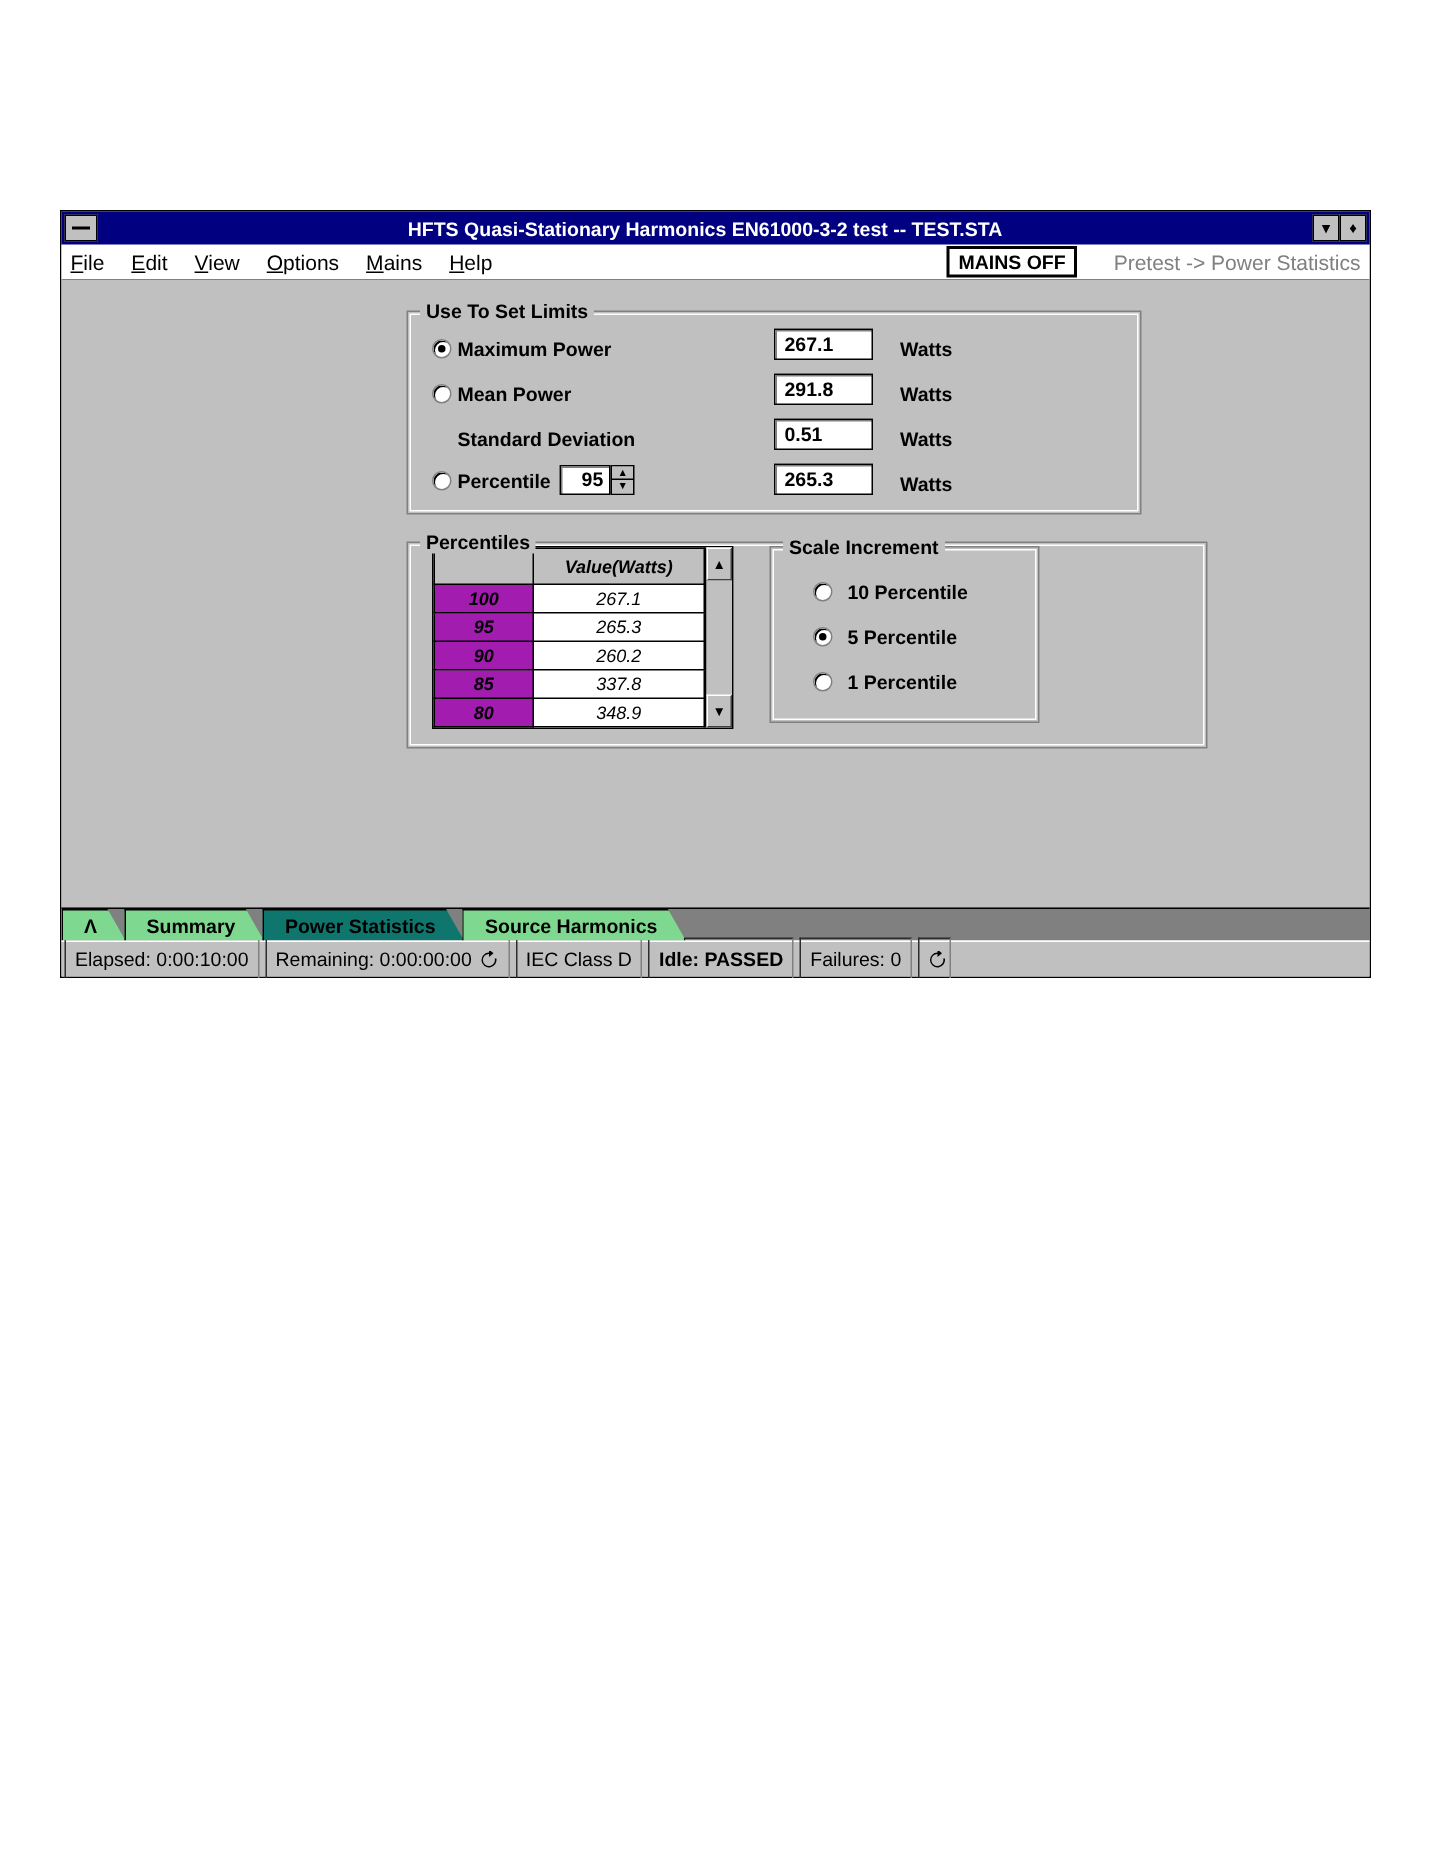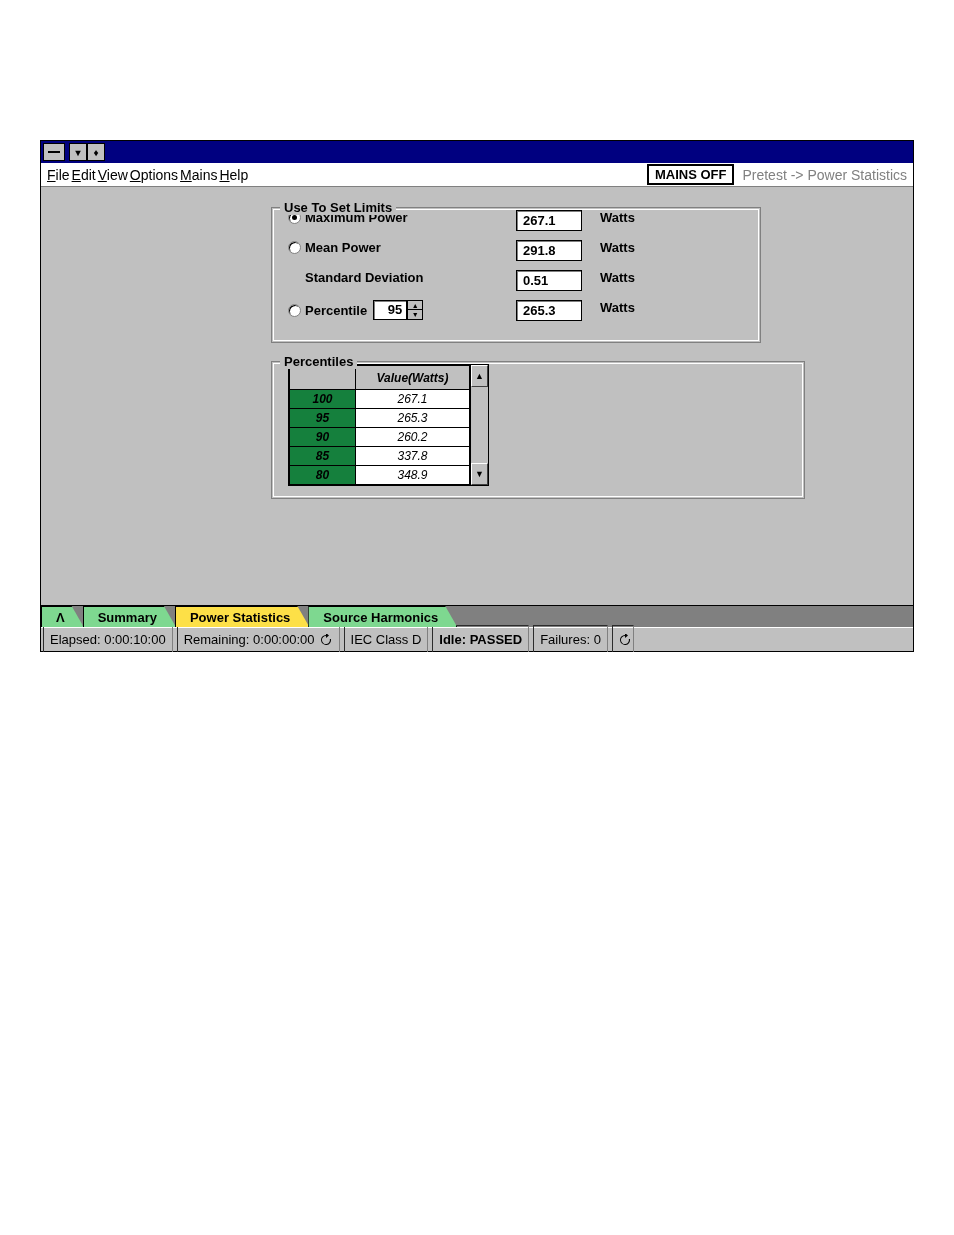--- a/index.html
+++ b/index.html
@@ -53,21 +53,21 @@
     font-weight: bold;
     color: #000;
   }
   .menubar {
     background: #fff;
     height: 24px;
     display: flex;
     align-items: center;
     padding: 0 6px;
     border-bottom: 1px solid #808080;
-    gap: 2px;
+    gap: 18px;
     font-size: 14px;
   }
   .menubar .menuitem .ul { text-decoration: underline; }
   .menubar-spacer { flex: 1; }
   .mains-off-btn {
     background: #fff;
     border: 2px solid #000;
     padding: 1px 6px;
     font-weight: bold;
     font-size: 13px;
@@ -98,21 +98,21 @@
     left: 8px;
     background: #c0c0c0;
     padding: 0 4px;
     font-size: 13px;
     font-weight: bold;
     z-index: 2;
   }
   .limits-box { width: 490px; margin-left: 200px; }
   .limits-row {
     display: flex;
-    align-items: flex-start;
+    align-items: flex-end;
     height: 30px;
     gap: 8px;
   }
   .radio {
     width: 13px; height: 13px; border-radius: 50%;
     background: #fff;
     border: 1px solid #808080;
     box-shadow: inset -1px -1px 0 #fff, inset 1px 1px 0 #000;
     display: inline-flex; align-items: center; justify-content: center;
     flex-shrink: 0;
@@ -174,21 +174,21 @@
     padding: 2px 0;
   }
   .pct-table th {
     background: #c0c0c0;
     font-weight: bold;
     height: 24px;
   }
   .pct-table th.corner { width: 66px; }
   .pct-table th.valh { width: 114px; }
   .pct-table td.rowh {
-    background: #15803d;
+    background: #a21caf;
     font-weight: bold;
     text-align: center;
     width: 66px;
   }
   .pct-table td.valc { text-align: center; width: 114px; background: #fff; }
   .vscroll {
     width: 18px;
     background: #c0c0c0;
     display: flex; flex-direction: column;
     border-left: 1px solid #000;
@@ -221,21 +221,21 @@
     border-bottom: none;
     padding: 1px 18px 1px 14px;
     font-weight: bold;
     font-size: 13px;
     position: relative;
     display: flex; align-items: center;
     margin-right: -1px;
     clip-path: polygon(0 0, calc(100% - 12px) 0, 100% 100%, 0 100%);
   }
   .tab.active {
-    background: #fde047;
+    background: #0f766e;
   }
   .statusbar {
     background: #c0c0c0;
     height: 24px;
     display: flex;
     align-items: center;
     border-top: 1px solid #fff;
     font-size: 13px;
   }
   .statusbar .cell {
@@ -254,20 +254,21 @@
   }
   .refresh-icon svg { width: 12px; height: 12px; }
 </style>
 </head>
 <body>
 
 <div class="app-window">
 
   <div class="titlebar">
     <div class="sysmenu"></div>
+    <div class="titlebar-title">HFTS Quasi-Stationary Harmonics EN61000-3-2 test -- TEST.STA</div>
     <div class="titlebar-buttons">
       <div class="tb-btn">▾</div>
       <div class="tb-btn">♦</div>
     </div>
   </div>
 
   <div class="menubar">
     <span class="menuitem"><span class="ul">F</span><span></span>ile</span>
     <span class="menuitem"><span class="ul">E</span>dit</span>
     <span class="menuitem"><span class="ul">V</span>iew</span>
@@ -360,20 +361,35 @@
             </tr>
           </tbody>
             </table>
           <div class="vscroll">
             <div class="vbtn">▲</div>
             <div class="track"></div>
             <div class="vbtn">▼</div>
           </div>
         </div>
 
+        <div class="groupbox scale-box" style="margin:0;">
+          <div class="group-legend">Scale Increment</div>
+          <div class="scale-row">
+            <span class="radio"></span>
+            <span class="radio-label">10 Percentile</span>
+          </div>
+          <div class="scale-row">
+            <span class="radio checked"></span>
+            <span class="radio-label">5 Percentile</span>
+          </div>
+          <div class="scale-row">
+            <span class="radio"></span>
+            <span class="radio-label">1 Percentile</span>
+          </div>
+        </div>
       </div>
     </div>
 
   </div>
 
   <div class="tabsbar">
     <div class="tab">Λ</div>
     <div class="tab">Summary</div>
     <div class="tab active">Power Statistics</div>
     <div class="tab">Source Harmonics</div>

